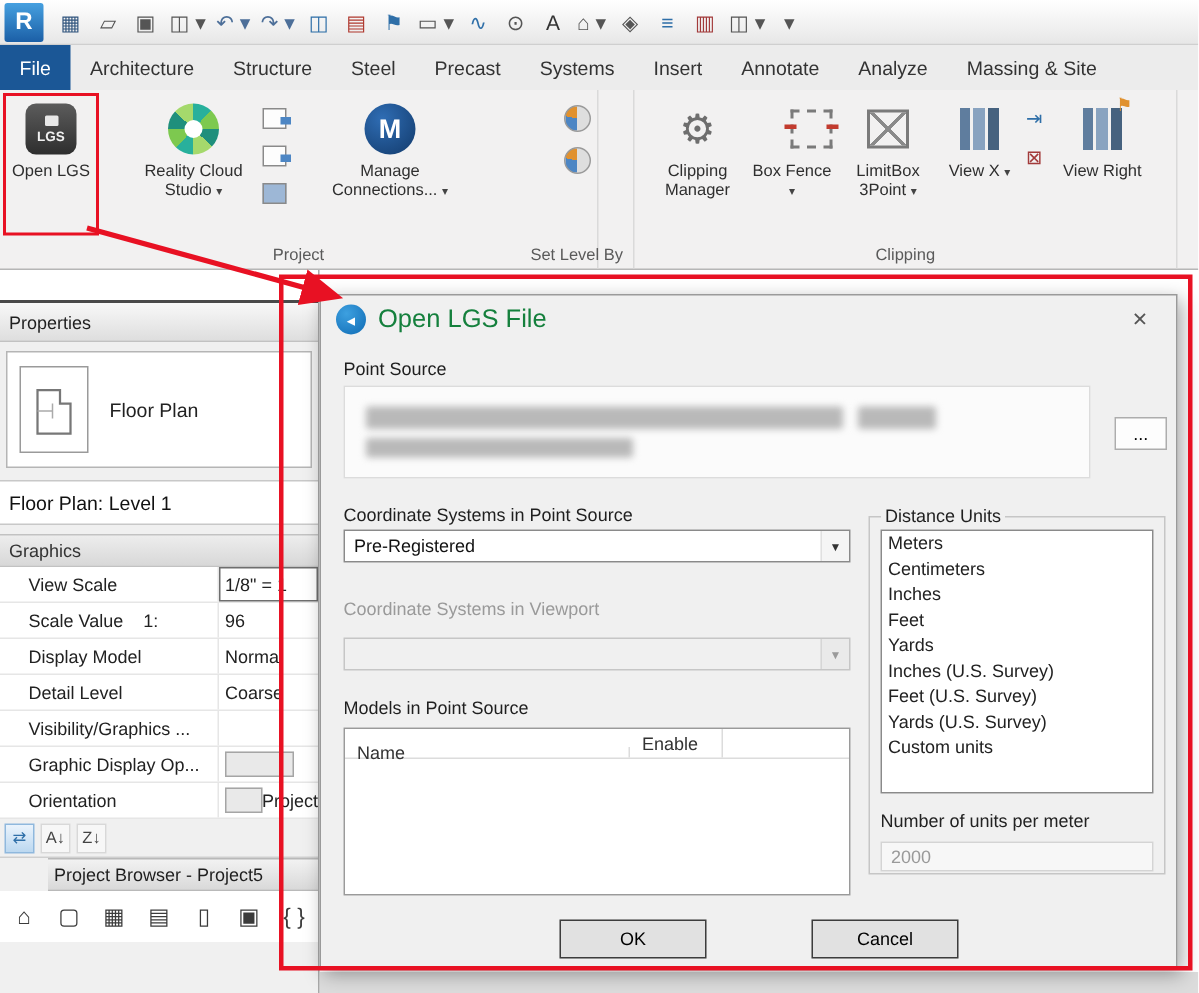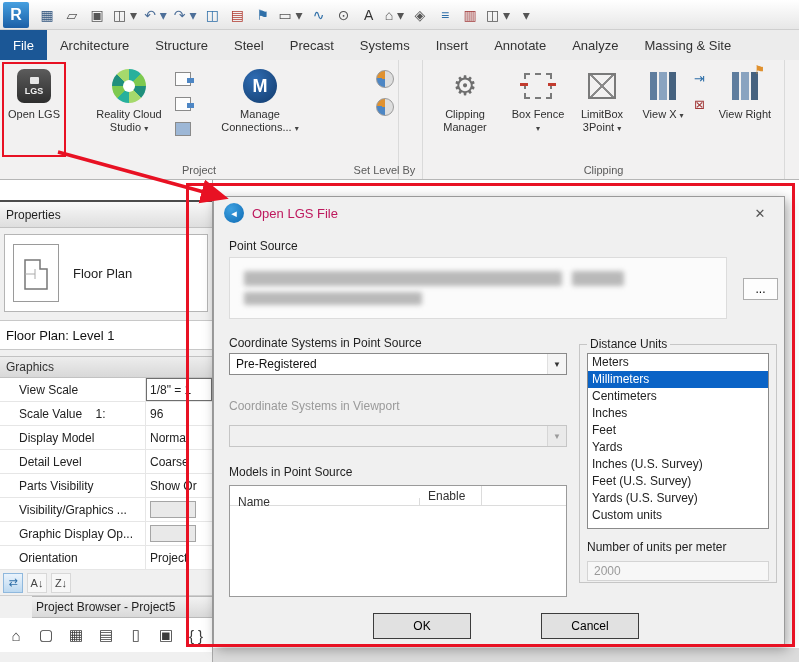--- a/index.html
+++ b/index.html
@@ -67,21 +67,21 @@
   .sicon{min-width:20px;height:20px;display:flex;align-items:center;justify-content:center;font-size:11px;background:#f7f7f7;border:1px solid #d8d8d8;}
   .sicon:first-child{background:linear-gradient(#eaf3fc,#bcd8f0);border:1px solid #8fb8dd;}
   .browser-bar{height:22px;background:linear-gradient(#f2f2f2,#d9d9d9);border-top:1px solid #b9b9b9;border-bottom:1px solid #b9b9b9;display:flex;align-items:center;padding-left:4px;font-size:12px;color:#1f1f1f;margin-left:32px;}
   .browser-icons{height:34px;background:#fff;display:flex;align-items:center;gap:10px;padding-left:6px;font-size:15px;color:#3b3b3b;}
   .bticon{width:20px;display:flex;justify-content:center;}
 
   
   .dialog{position:absolute;left:213px;top:196px;width:572px;height:449px;background:#f0f0f0;border:1px solid #9a9a9a;box-shadow:3px 4px 12px rgba(0,0,0,.35);z-index:45;}
   .dtitle{height:32px;display:flex;align-items:center;padding:0 10px;gap:8px;}
   .dicon{width:20px;height:20px;border-radius:50%;background:radial-gradient(circle at 35% 30%,#3da0e0,#0f6bb4);color:#fff;display:flex;align-items:center;justify-content:center;font-size:11px;flex:0 0 auto;}
-  .dtitle-text{font-size:13px;color:#be185d;}
+  .dtitle-text{font-size:17px;color:#15803d;}
   .dclose{margin-left:auto;width:28px;height:24px;display:flex;align-items:center;justify-content:center;color:#555;font-size:13px;}
   .dlabel{position:absolute;font-size:12px;color:#1f1f1f;white-space:nowrap;}
   .dlabel.disabled{color:#9a9a9a;}
   .psfield{position:absolute;left:15px;top:60px;width:498px;height:62px;background:#fbfbfb;border:1px solid #dcdcdc;}
   .redact{position:absolute;background:#b9b9b9;filter:blur(2.5px);border-radius:2px;}
   .r1{left:14px;top:13px;width:318px;height:15px;}
   .r2{left:14px;top:34px;width:178px;height:13px;}
   .r3{left:342px;top:13px;width:52px;height:15px;}
   .browse{position:absolute;left:529px;top:81px;width:35px;height:22px;background:#fdfdfd;border:1px solid #adadad;font-size:12px;display:flex;align-items:center;justify-content:center;font-family:inherit;}
   .combo{position:absolute;height:22px;width:338px;left:15px;background:#fff;border:1px solid #8a8a8a;display:flex;align-items:center;padding-left:6px;font-size:12px;color:#111;}
@@ -232,21 +232,21 @@
     </div>
 
     <div class="rpanel" style="left:423px;width:362px;" data-name="ribbon-panel-clipping">
       <div class="rbody">
         <div class="bigbtn" style="margin-left:8px;width:68px;" data-name="clipping-manager-button">
           <div class="bicon">
               <span class="gears" data-name="gears-icon">⚙</span>
             </div>
           <div class="blabel" data-name="clipping-manager-label">Clipping Manager</div>
         </div>
-        <div class="bigbtn" style="margin-left:12px;width:54px;" data-name="box-fence-button">
+        <div class="bigbtn" style="margin-left:2px;width:54px;align-items:flex-end;" data-name="box-fence-button">
           <div class="bicon">
               <div class="boxfence" data-name="box-fence-icon"></div>
             </div>
           <div class="blabel" data-name="box-fence-label"><span>Box Fence</span> <span class="caret" data-name="chevron-down-icon">▾</span></div>
         </div>
         <div class="bigbtn" style="margin-left:4px;width:66px;" data-name="limitbox-3point-button">
           <div class="bicon">
               <div class="limitbox" data-name="limitbox-icon"></div>
             </div>
           <div class="blabel" data-name="limitbox-label"><span>LimitBox 3Point</span> <span class="caret" data-name="chevron-down-icon">▾</span></div>
@@ -304,24 +304,20 @@
           <div class="plabel" data-name="property-label">Scale Value &nbsp;&nbsp; 1:</div>
           <div class="pvalue" data-name="property-value">96</div>
         </div>
           <div class="prow" data-name="property-row">
           <div class="plabel" data-name="property-label">Display Model</div>
           <div class="pvalue" data-name="property-value">Normal</div>
         </div>
           <div class="prow" data-name="property-row">
           <div class="plabel" data-name="property-label">Detail Level</div>
           <div class="pvalue" data-name="property-value">Coarse</div>
-        </div>
-          <div class="prow" data-name="property-row">
-          <div class="plabel" data-name="property-label">Parts Visibility</div>
-          <div class="pvalue" data-name="property-value">Show Or</div>
         </div>
           <div class="prow" data-name="property-row">
           <div class="plabel" data-name="property-label">Visibility/Graphics ...</div>
           <div class="pvalue" data-name="property-value"></div>
         </div>
           <div class="prow" data-name="property-row">
           <div class="plabel" data-name="property-label">Graphic Display Op...</div>
           <div class="pvalue" data-name="property-value"></div>
         </div>
           <div class="prow" data-name="property-row">
@@ -383,21 +379,20 @@
       <div class="mhead" data-name="models-table-header">
         <div class="mh1" data-name="column-header-name">Name</div>
         <div class="mh2" data-name="column-header-enable">Enable</div>
       </div>
     </div>
 
     <fieldset class="units" data-name="distance-units-group">
       <legend data-name="distance-units-label">Distance Units</legend>
       <div class="ulist" data-name="distance-units-list">
           <div class="uitem" data-name="distance-unit-item">Meters</div>
-          <div class="uitem selected" data-name="distance-unit-item">Millimeters</div>
           <div class="uitem" data-name="distance-unit-item">Centimeters</div>
           <div class="uitem" data-name="distance-unit-item">Inches</div>
           <div class="uitem" data-name="distance-unit-item">Feet</div>
           <div class="uitem" data-name="distance-unit-item">Yards</div>
           <div class="uitem" data-name="distance-unit-item">Inches (U.S. Survey)</div>
           <div class="uitem" data-name="distance-unit-item">Feet (U.S. Survey)</div>
           <div class="uitem" data-name="distance-unit-item">Yards (U.S. Survey)</div>
           <div class="uitem" data-name="distance-unit-item">Custom units</div>
         </div>
       <div class="upm-label" data-name="units-per-meter-label">Number of units per meter</div>

